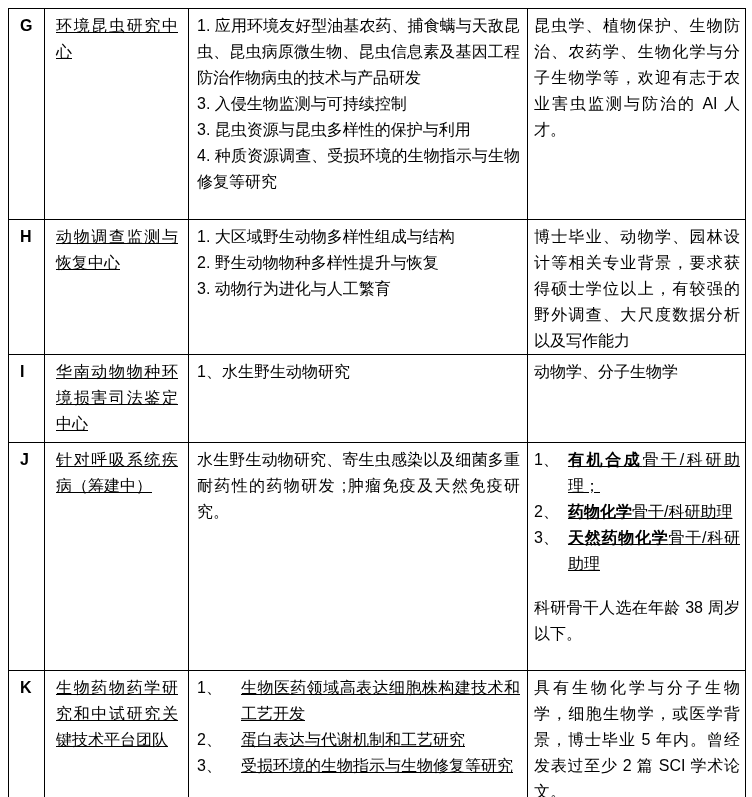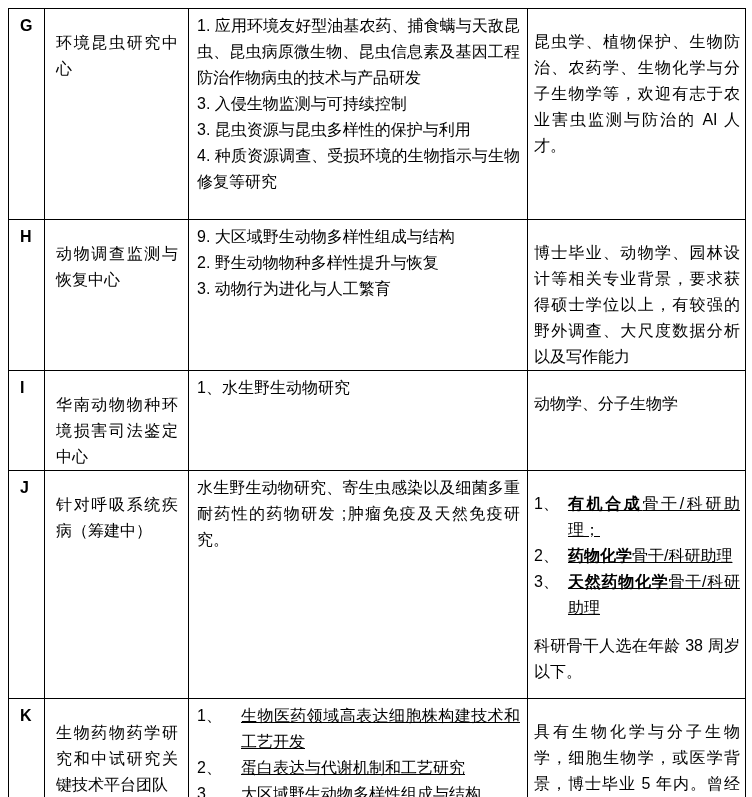--- a/index.html
+++ b/index.html
@@ -32,29 +32,29 @@
     text-justify: inter-character;
     overflow: hidden;
     word-break: break-all;
   }
   td.c-id {
     font-weight: bold;
     font-size: 15px;
     text-align: left;
     padding: 4px 2px 0 11px;
   }
-  td.c-center  { padding: 21px 10px 0 11px; }
+  td.c-center  { padding: 4px 10px 0 11px; text-decoration: underline; }
   td.c-research{ padding: 4px 7px 0 8px; }
-  td.c-req     { padding: 20px 5px 0 6px; }
+  td.c-req     { padding: 4px 5px 0 6px; }
 
   .li { display: flex; }
   .li .mk { flex: 0 0 34px; text-align: left; }
   .li .mk.wide { flex-basis: 44px; }
   .li .ct { flex: 1 1 auto; text-align: justify; text-justify: inter-character; text-decoration: underline; }
-  .note { margin-top: 12px; }
+  .note { margin-top: 18px; }
   .b { font-weight: bold; }
 </style>
 </head>
 <body>
 
 <div class="page">
   <table class="grid">
     <colgroup>
       <col style="width:36px">
       <col style="width:144px">
@@ -72,21 +72,21 @@
         <div>3. 昆虫资源与昆虫多样性的保护与利用</div>
         <div>4. 种质资源调查、受损环境的生物指示与生物修复等研究</div>
       </td>
       <td class="c-req">昆虫学、植物保护、生物防治、农药学、生物化学与分子生物学等，欢迎有志于农业害虫监测与防治的 AI 人才。</td>
     </tr>
 
     <tr style="height:128px">
       <td class="c-id">H</td>
       <td class="c-center">动物调查监测与恢复中心</td>
       <td class="c-research">
-        <div>9. 大区域野生动物多样性组成与结构</div>
+        <div>1. 大区域野生动物多样性组成与结构</div>
         <div>2. 野生动物物种多样性提升与恢复</div>
         <div>3. 动物行为进化与人工繁育</div>
       </td>
       <td class="c-req">博士毕业、动物学、园林设计等相关专业背景，要求获得硕士学位以上，有较强的野外调查、大尺度数据分析以及写作能力</td>
     </tr>
 
     <tr style="height:88px">
       <td class="c-id">I</td>
       <td class="c-center">华南动物物种环境损害司法鉴定中心</td>
       <td class="c-research">
@@ -125,20 +125,20 @@
         <div class="li">
           <span class="mk wide">1、</span>
           <span class="ct">生物医药领域高表达细胞株构建技术和工艺开发</span>
         </div>
         <div class="li">
           <span class="mk wide">2、</span>
           <span class="ct">蛋白表达与代谢机制和工艺研究</span>
         </div>
         <div class="li">
           <span class="mk wide">3、</span>
-          <span class="ct">大区域野生动物多样性组成与结构</span>
+          <span class="ct">受损环境的生物指示与生物修复等研究</span>
         </div>
       </td>
       <td class="c-req">具有生物化学与分子生物学，细胞生物学，或医学背景，博士毕业 5 年内。曾经发表过至少 2 篇 SCI 学术论文。</td>
     </tr>
   </tbody>
     </table>
 </div>
 
 </body></html>

